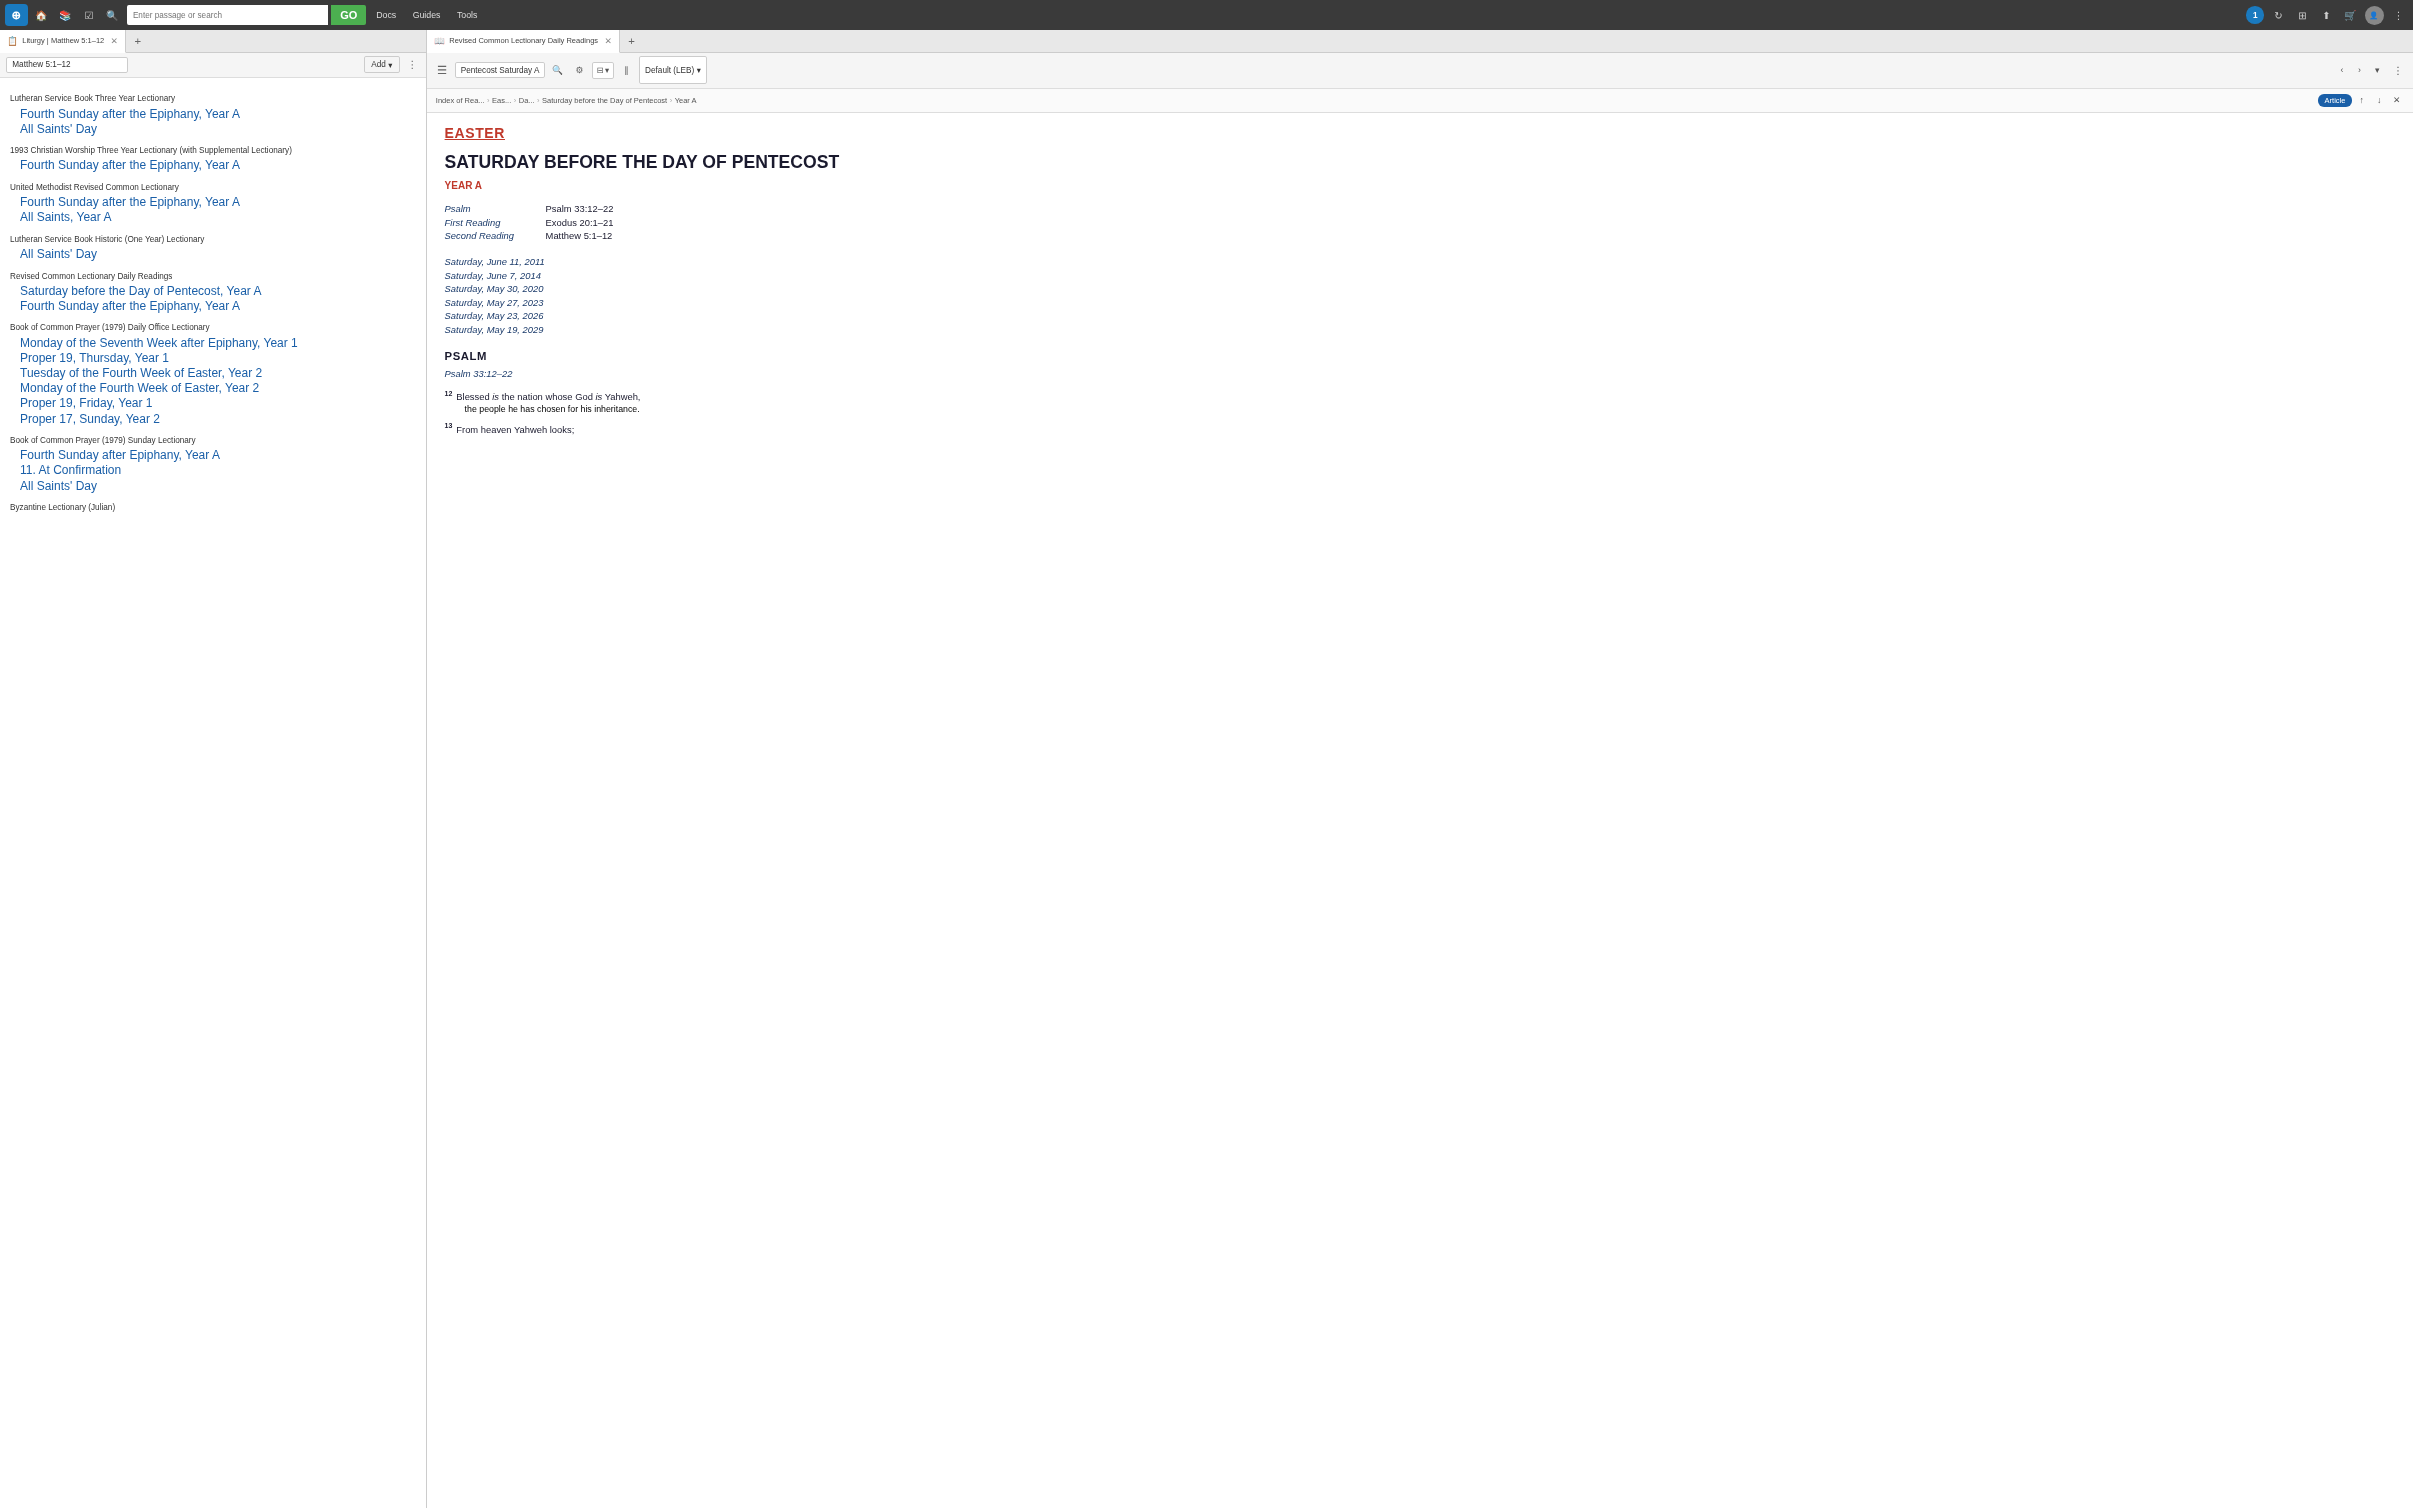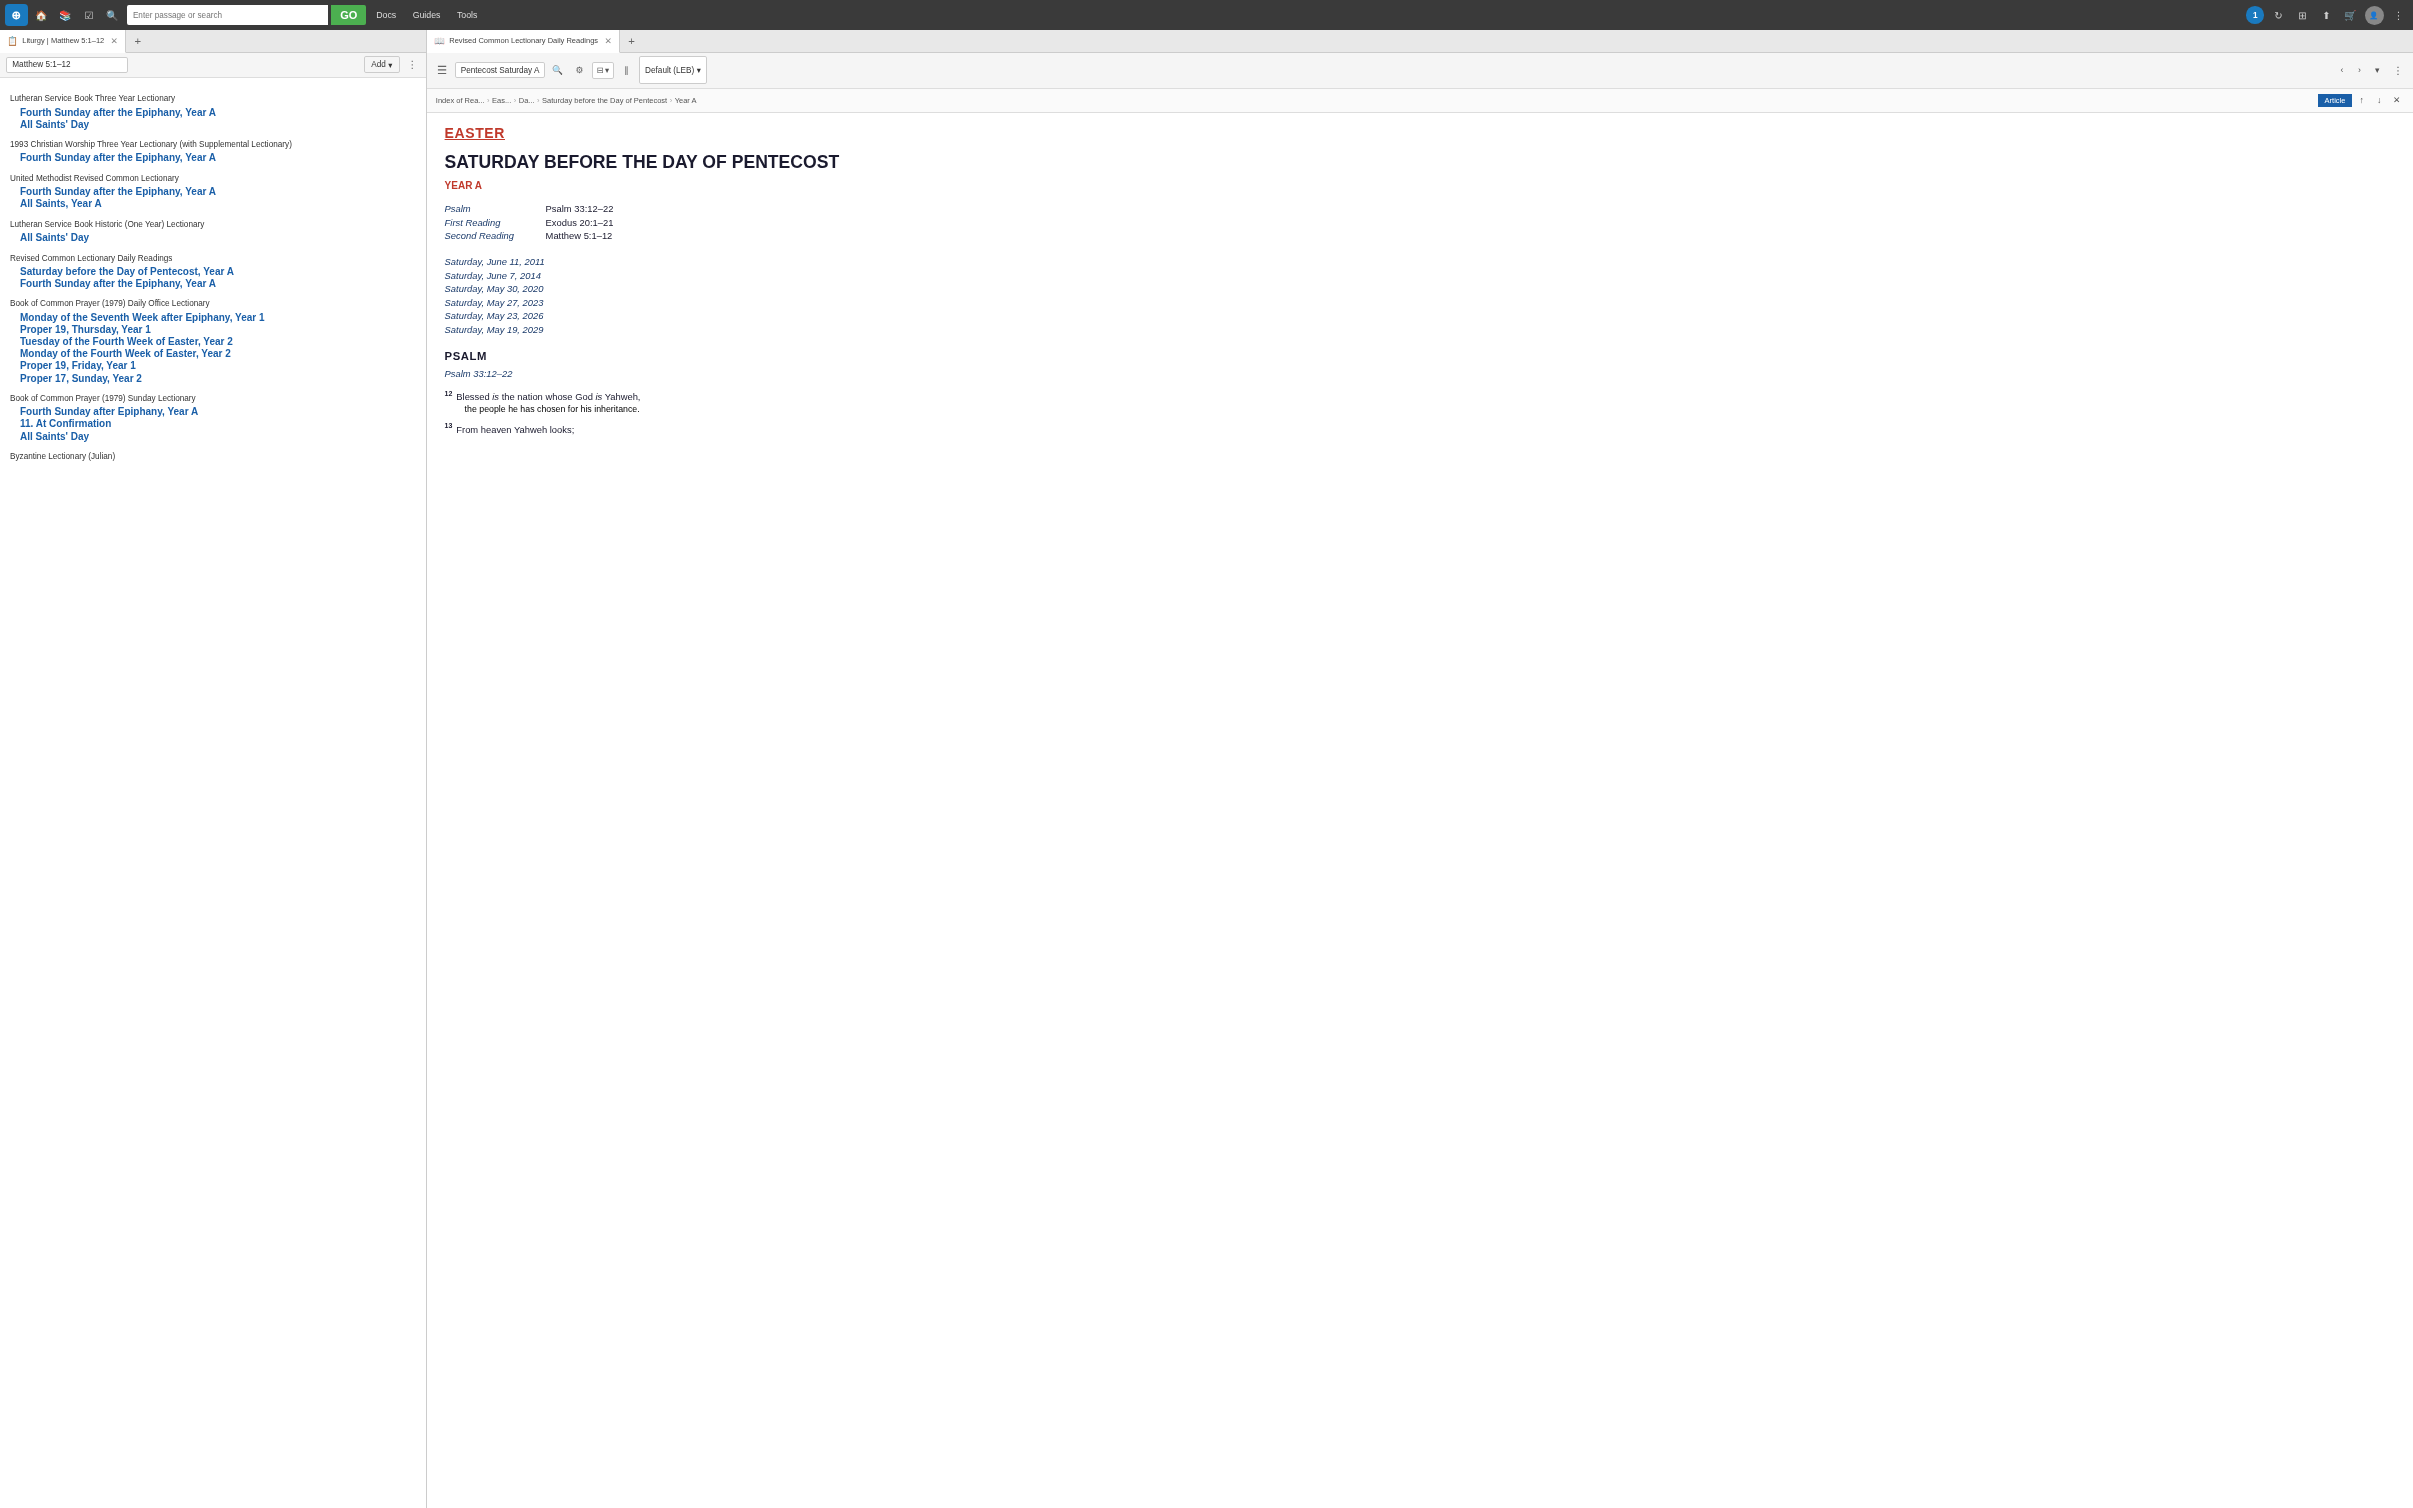--- a/index.html
+++ b/index.html
@@ -91,21 +91,21 @@
       font-size: 10px; color: #666; cursor: pointer;
     }
 
     .left-content {
       flex: 1; overflow-y: auto; padding: 6.3px 10px;
     }
     .section-heading {
       font-size: 8.2px; color: #333; font-weight: normal; margin-top: 10px; margin-bottom: 2.5px;
     }
     .section-link {
-      display: block; font-size: 10px; color: #1a5fa8; cursor: pointer; padding: 0.6px 10px; text-decoration: none; font-weight: bold;
+      display: block; font-size: 12px; color: #1a5fa8; cursor: pointer; padding: 0.6px 10px; text-decoration: none;
     }
 
     
     #right-panel {
       flex: 1; display: flex; flex-direction: column; background: white;
     }
     .right-toolbar {
       display: flex; align-items: center; padding: 3.8px 6.3px; border-bottom: 0.6px solid #ddd;
       background: #f5f5f5; gap: 3.8px;
     }
@@ -145,21 +145,21 @@
 
     
     .breadcrumb {
       display: flex; align-items: center; padding: 3.8px 8.8px; border-bottom: 0.6px solid #ddd;
       font-size: 7.5px; color: #666; gap: 2.5px; background: #fafafa;
     }
     .breadcrumb-item { cursor: pointer; color: #555; }
     .breadcrumb-sep { color: #aaa; }
     .breadcrumb-article-btn {
       margin-left: auto; padding: 1.9px 6.3px; background: #1a5fa8; color: white;
-      border: none; border-radius: 0; font-size: 7.5px; cursor: pointer; display: flex; align-items: center; gap: 2.5px;
+      border: none; border-radius: 6px; font-size: 7.5px; cursor: pointer; display: flex; align-items: center; gap: 2.5px;
     }
     .breadcrumb-up-btn, .breadcrumb-down-btn {
       width: 15px; height: 15px; display: flex; align-items: center; justify-content: center;
       color: #555; font-size: 8.8px; cursor: pointer;
     }
     .breadcrumb-close {
       width: 15px; height: 15px; display: flex; align-items: center; justify-content: center;
       color: #555; font-size: 8.8px; cursor: pointer;
     }
 

